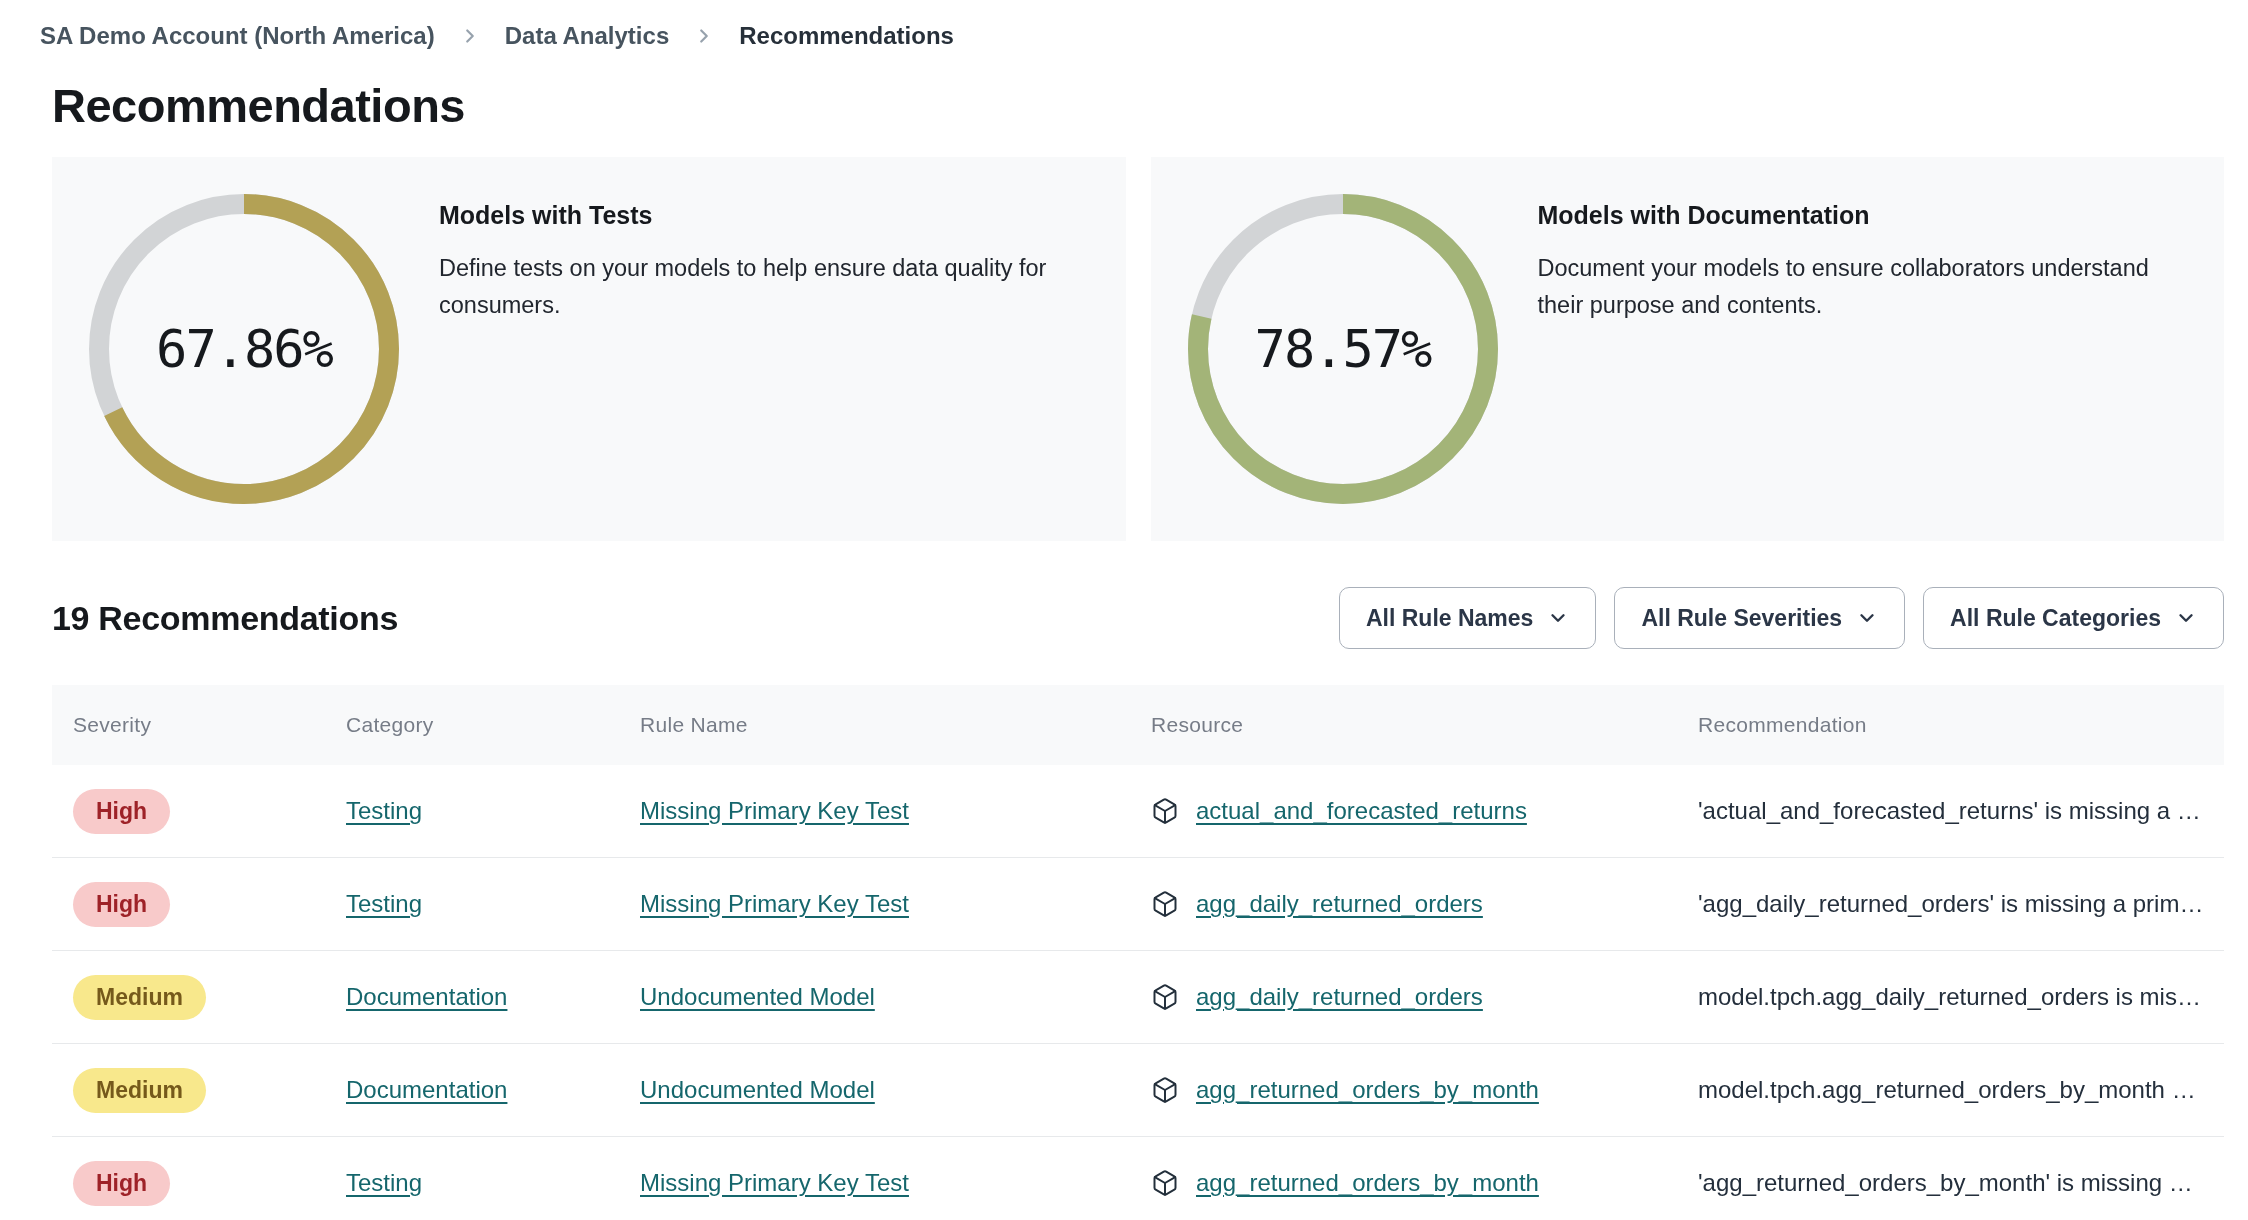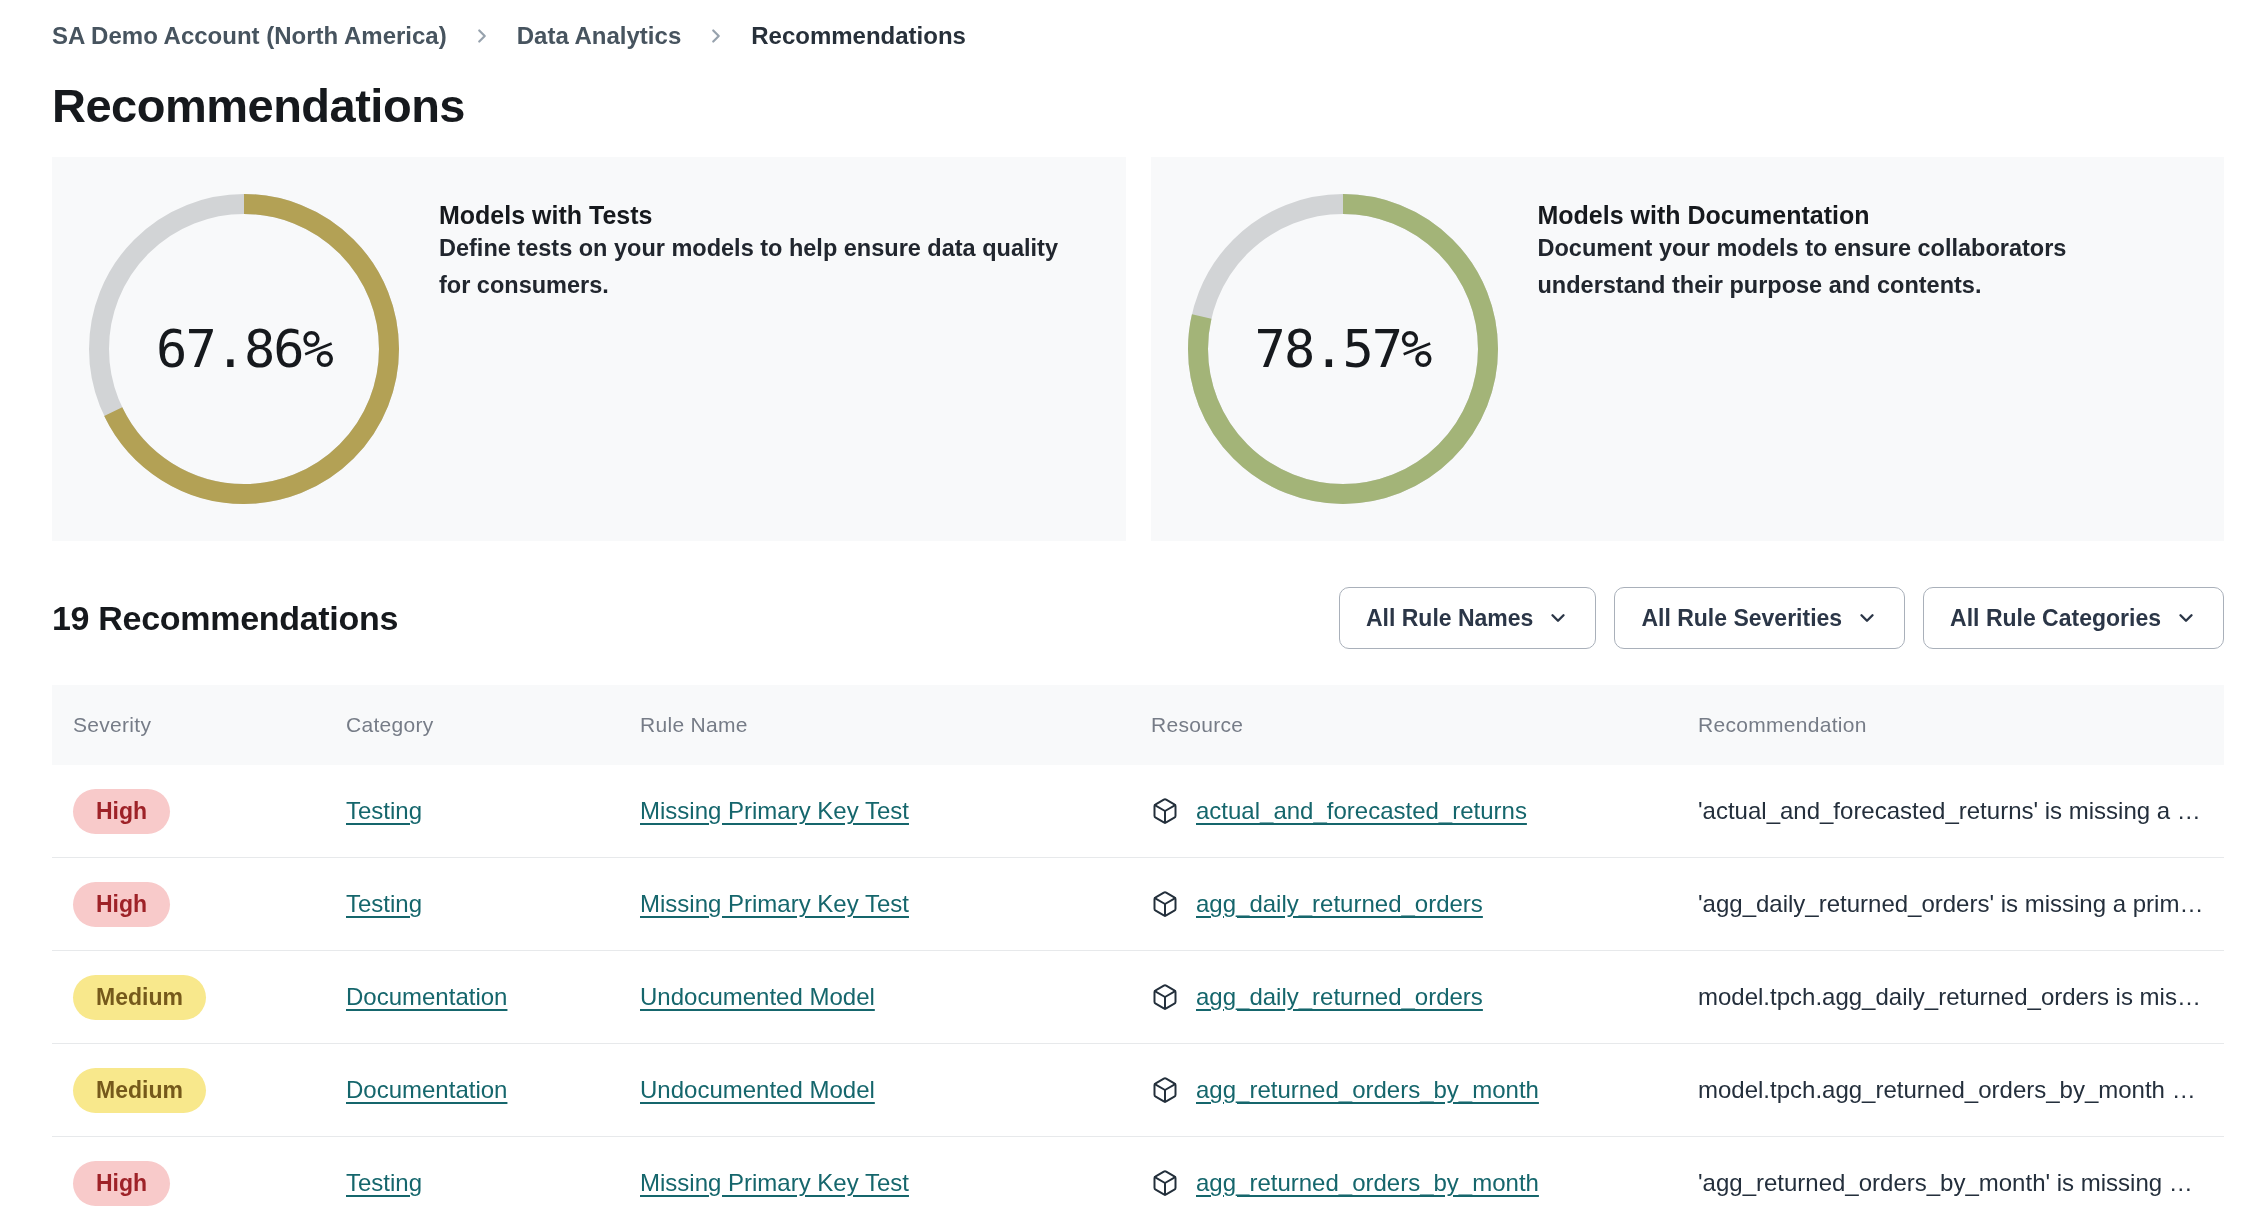--- a/index.html
+++ b/index.html
@@ -7,21 +7,21 @@
   body {
     width: 2248px; height: 1220px; overflow: hidden;
     font-family: "Liberation Sans", sans-serif;
     color: #242f3c;
   }
   .page { width: 2248px; height: 1220px; overflow: hidden; }
 
   
   .breadcrumb {
     display: flex; align-items: center; gap: 24px;
-    padding: 22px 24px 0 52px; font-size: 24px;
+    padding: 22px 24px 0 40px; font-size: 24px;
   }
   .crumb { color: #47545f; font-weight: 600; }
   .crumb.current { color: #27303a; font-weight: 700; }
   .crumb-sep { display: inline-flex; width: 22px; height: 22px; color: #97a2ad; }
   .crumb-sep svg { width: 22px; height: 22px; }
 
   
   h1.page-title {
     margin: 28px 0 0 52px; font-size: 47px; font-weight: 600;
     color: #16191d; letter-spacing: -0.5px;
@@ -35,21 +35,21 @@
   }
   .donut-wrap { position: relative; width: 310px; height: 310px; margin: 37px 0 0 37px; flex: 0 0 auto; }
   .donut-wrap svg { width: 310px; height: 310px; }
   .donut-label {
     position: absolute; inset: 0; display: flex; align-items: center; justify-content: center;
     font-family: "DejaVu Sans Mono", monospace; font-size: 52px; color: #16191d;
     letter-spacing: -2px;
   }
   .card-text { padding: 44px 40px 0 40px; }
   .card-title { font-size: 25px; font-weight: 700; color: #16191d; }
-  .card-desc { font-size: 23.5px; line-height: 37px; color: #21262e; max-width: 665px; font-weight: bold; }
+  .card-desc { margin-top: 20px; font-size: 23.5px; line-height: 37px; color: #21262e; max-width: 665px; }
 
   
   .list-header {
     display: flex; align-items: center; justify-content: space-between;
     margin: 46px 24px 0 52px;
   }
   .list-count { font-size: 34px; font-weight: 600; color: #16191d; letter-spacing: -0.3px; }
   .filters { display: flex; gap: 18px; }
   .filter-btn {
     display: inline-flex; align-items: center; gap: 14px;

